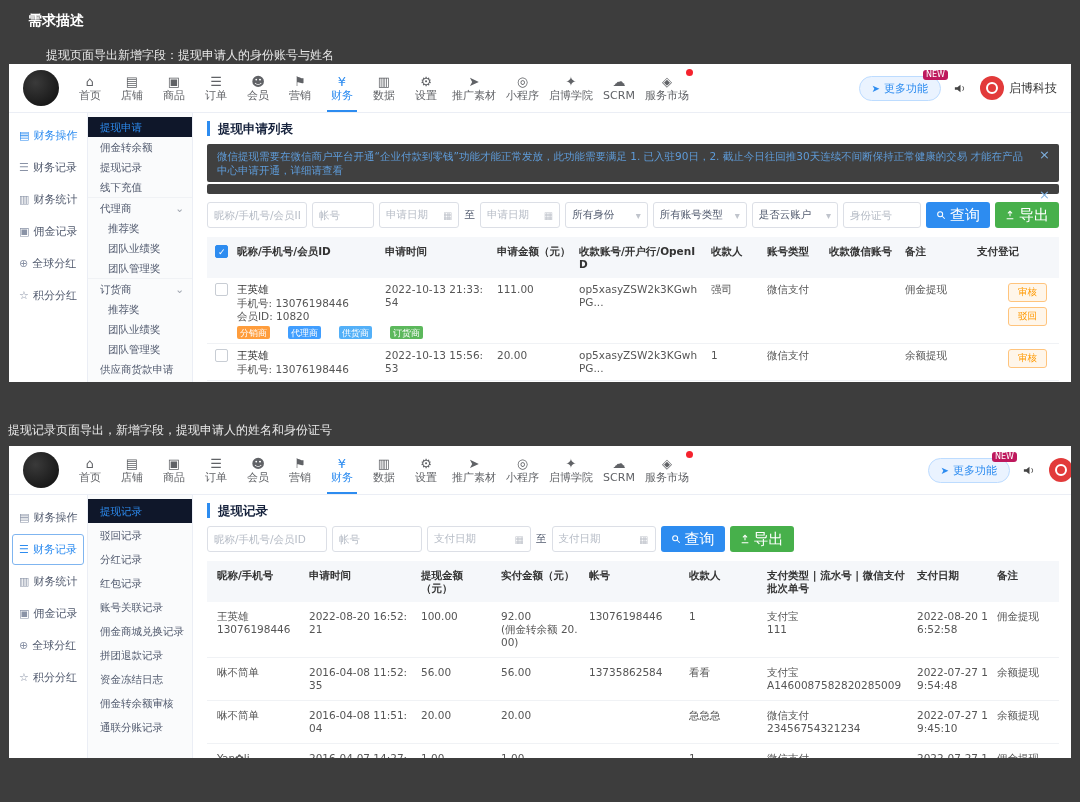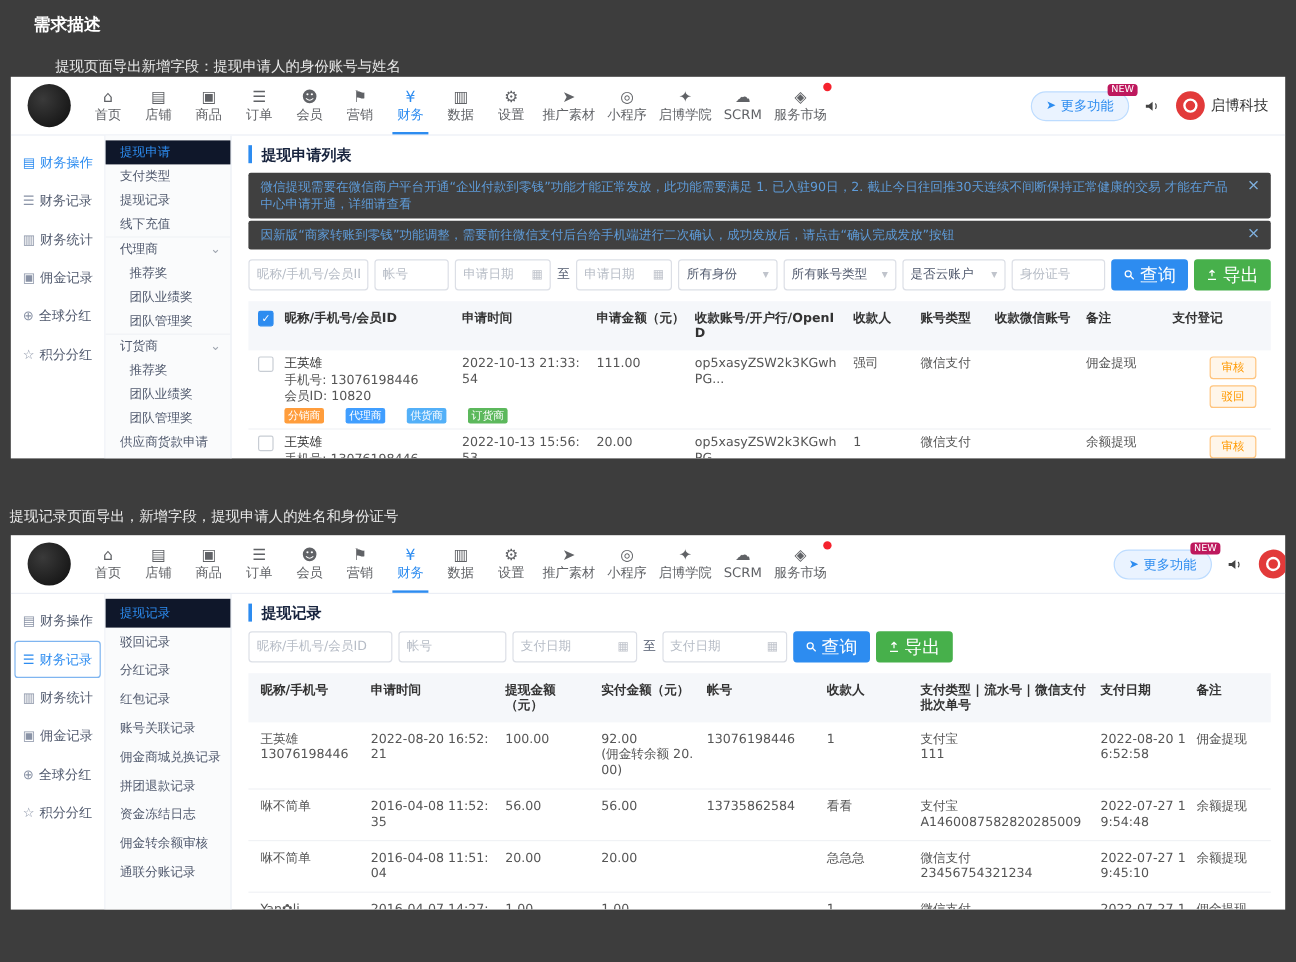--- a/index.html
+++ b/index.html
@@ -238,21 +238,21 @@
             <span>积分分红</span>
           </div>
         </div>
       <div class="side2">
 
           <div class="menu-item active">
             <span>提现申请</span>
           </div>
 
           <div class="menu-item">
-            <span>支付类型</span>
+            <span>佣金转余额</span>
           </div>
 
           <div class="menu-item">
             <span>提现记录</span>
           </div>
 
           <div class="menu-item">
             <span>线下充值</span>
           </div>
 
@@ -296,21 +296,20 @@
             
           </div>
         </div>
       <div class="main">
         <div class="panel-title">提现申请列表</div>
         <div class="notice">
           <span>微信提现需要在微信商户平台开通“企业付款到零钱”功能才能正常发放，此功能需要满足 1. 已入驻90日，2. 截止今日往回推30天连续不间断保持正常健康的交易 才能在产品中心申请开通，详细请查看</span>
           <span class="notice-close">×</span>
         </div>
         <div class="notice">
-          <span>因新版“商家转账到零钱”功能调整，需要前往微信支付后台给手机端进行二次确认，成功发放后，请点击“确认完成发放”按钮</span>
           <span class="notice-close">×</span>
         </div>
         <div class="filters">
           <input class="f-input w100" placeholder="昵称/手机号/会员ID" style="">
           <input class="f-input w62" placeholder="帐号" style="">
           <div class="f-date w82">
             <span>申请日期</span>
             <span class="cal">▦</span>
           </div>
           <span class="to">至</span>

